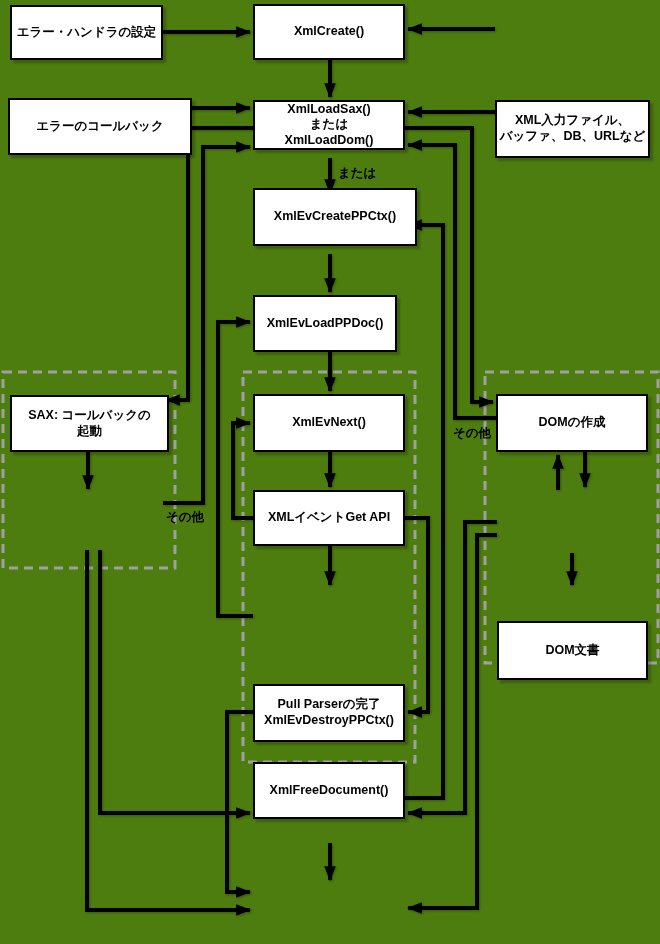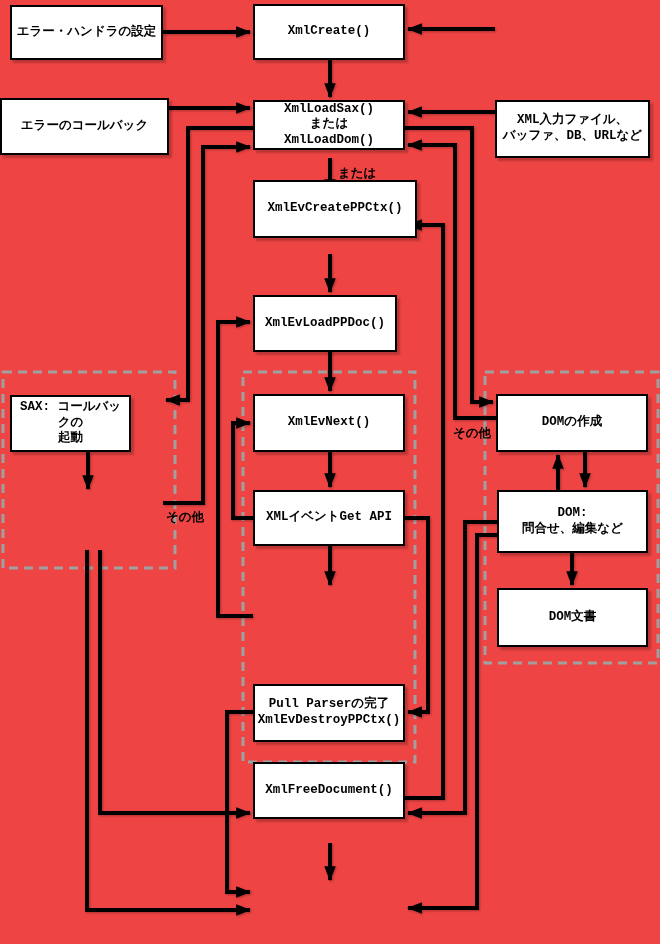--- a/index.html
+++ b/index.html
@@ -1,18 +1,18 @@
 <!DOCTYPE html>
 <html><head>
 <meta charset="utf-8">
 <style>
   html,body{margin:0;padding:0;background:#ffffff;}
   .canvas{
-    position:relative;width:660px;height:944px;background:#ef4444;
-    font-family:Liberation Mono, monospace;overflow:hidden;
+    position:relative;width:660px;height:944px;background:#4d7c0f;
+    font-family:Liberation Sans, sans-serif;overflow:hidden;
   }
   .canvas > svg{position:absolute;left:0;top:0;z-index:1;}
   .node{
     position:absolute;box-sizing:border-box;background:#ffffff;
     border:2.5px solid #000000;display:flex;align-items:center;justify-content:center;
     text-align:center;font-weight:bold;font-size:12.5px;line-height:1.25;color:#000;
     box-shadow:2.5px 2.5px 2px rgba(0,0,0,0.22);z-index:2;padding:2px;
   }
   .node span{white-space:pre-line;}
   .edge-label{
@@ -70,60 +70,56 @@
     <polyline class="edge" points="497,522 465,522 465,813 408,813"></polyline>
     <polyline class="edge" points="497,535 477,535 477,908 408,908"></polyline>
   </svg>
 
   <div class="node" style="left:10px;top:5px;width:153px;height:55px">
     <span>エラー・ハンドラの設定</span>
   </div>
   <div class="node" style="left:253px;top:4px;width:152px;height:56px">
     <span>XmlCreate()</span>
   </div>
-  <div class="node" style="left:0;top:98px;width:169px;height:57px">
+  <div class="node" style="left:8px;top:98px;width:184px;height:57px">
     <span>エラーのコールバック</span>
   </div>
   <div class="node" style="left:253px;top:100px;width:152px;height:50px">
     <span>XmlLoadSax()
 または
 XmlLoadDom()</span>
   </div>
   <div class="node" style="left:495px;top:100px;width:155px;height:58px">
     <span>XML入力ファイル、
 バッファ、DB、URLなど</span>
   </div>
-  <div class="node" style="left:253px;top:180px;width:164px;height:58px">
+  <div class="node" style="left:253px;top:188px;width:164px;height:58px">
     <span>XmlEvCreatePPCtx()</span>
   </div>
   <div class="node" style="left:253px;top:295px;width:144px;height:57px">
     <span>XmlEvLoadPPDoc()</span>
   </div>
-  <div class="node" style="left:10px;top:395px;width:121px;height:57px">
+  <div class="node" style="left:10px;top:395px;width:159px;height:57px">
     <span>SAX: コールバックの
 起動</span>
   </div>
   <div class="node" style="left:253px;top:394px;width:152px;height:58px">
     <span>XmlEvNext()</span>
   </div>
   <div class="node" style="left:253px;top:490px;width:152px;height:56px">
     <span>XMLイベントGet API</span>
   </div>
   <div class="node" style="left:496px;top:394px;width:152px;height:58px">
     <span>DOMの作成</span>
   </div>
   <div class="node" style="left:253px;top:684px;width:152px;height:58px">
     <span>Pull Parserの完了
 XmlEvDestroyPPCtx()</span>
   </div>
-  <div class="node" style="left:497px;top:490px;width:151px;height:63px">
-    <span>DOM:
-問合せ、編集など</span>
-  </div>
-  <div class="node" style="left:497px;top:588px;width:151px;height:59px">
+  <div class="node" style="left:497px;top:621px;width:151px;height:59px">
     <span>DOM文書</span>
   </div>
   <div class="node" style="left:253px;top:762px;width:152px;height:57px">
     <span>XmlFreeDocument()</span>
   </div>
 
   <div class="edge-label" style="left:338px;top:165px">または</div>
   <div class="edge-label" style="left:166px;top:509px">その他</div>
   <div class="edge-label" style="left:453px;top:425px">その他</div>
 

